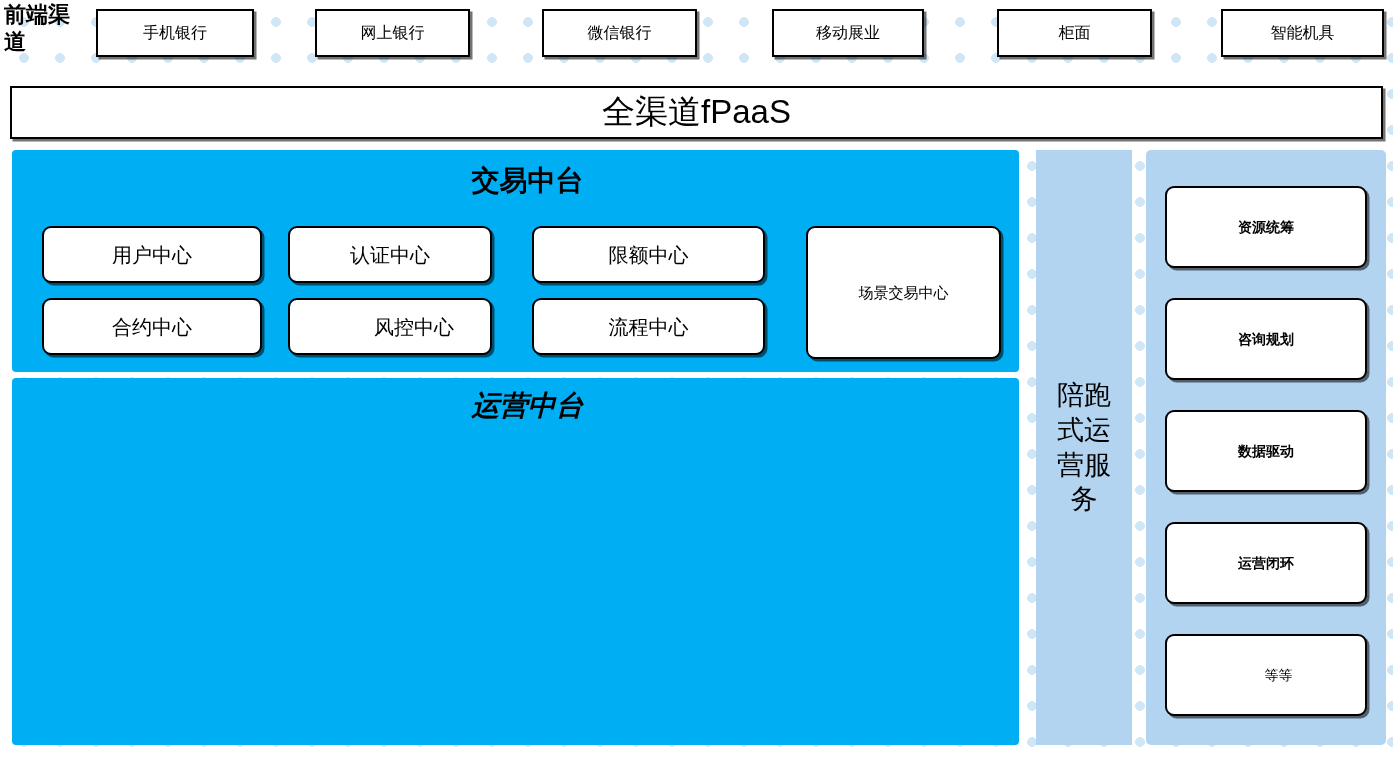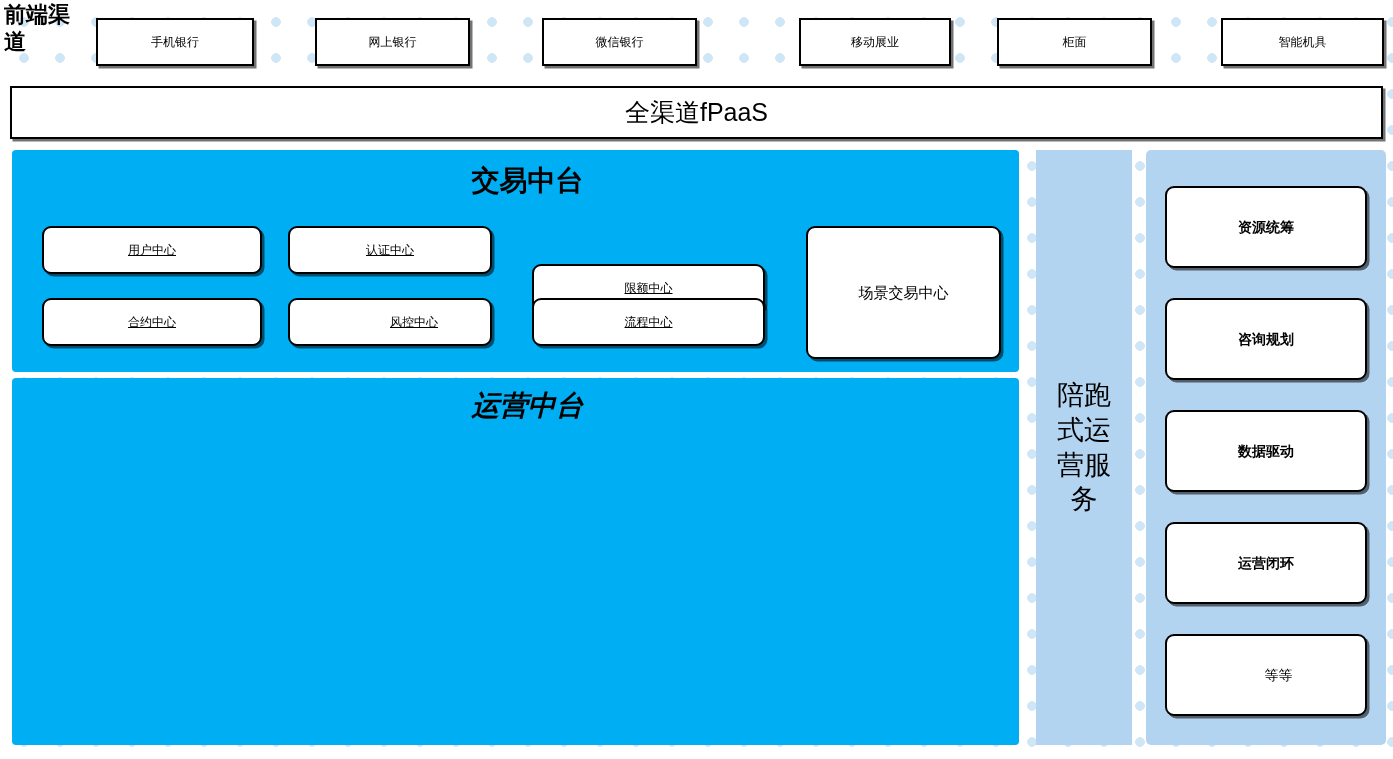--- a/index.html
+++ b/index.html
@@ -73,37 +73,37 @@
     font-family: "Liberation Serif", "DejaVu Serif", serif;
     font-weight: 700;
     font-size: 22px;
     line-height: 1.22;
     letter-spacing: 0px;
     color: #000;
     text-align: left;
   }
   .channel-box {
     position: absolute;
-    top: 18px;
+    top: 9px;
     height: 48px;
-    font-size: 12px;
+    font-size: 16px;
   }
 
   
   #fpaas-bar {
     position: absolute;
     left: 10px; top: 86px;
     width: 1373px; height: 53px;
     background: #ffffff;
     border: 2.2px solid #000000;
     box-shadow: 2.5px 2.5px 0 rgba(0,0,0,0.55);
     display: flex;
     align-items: center;
     justify-content: center;
-    font-size: 25px;
+    font-size: 33px;
     color: #000;
   }
 
   
   #trade-panel {
     position: absolute;
     left: 12px; top: 150px;
     width: 1007px; height: 222px;
     background: #00AEF3;
     border-radius: 4px;
@@ -123,23 +123,22 @@
     font-weight: 700;
     font-size: 28px;
     color: #000;
     margin-left: 24px;
   }
   #trade-title { top: 12px; }
   #ops-title   { top: 9px; font-style: italic; }
 
   .trade-box {
     position: absolute;
-    height: 48px;
-    font-size: 12px;
-    text-decoration: underline;
+    height: 57px;
+    font-size: 20px;
   }
   #scene-box {
     position: absolute;
     left: 794px; top: 76px;
     width: 195px; height: 133px;
     font-size: 15px;
   }
 
   
   #companion-band {
@@ -183,33 +182,33 @@
 
 <div id="dot-layer"></div>
 
 <div id="page">
 
   <div id="channel-row">
     <div id="channel-label">前端渠道</div>
   <div class="sq-box channel-box" style="left: 96px; width: 158px;">手机银行</div>
       <div class="sq-box channel-box" style="left: 315px; width: 155px;">网上银行</div>
       <div class="sq-box channel-box" style="left: 542px; width: 155px;">微信银行</div>
-      <div class="sq-box channel-box" style="left: 772px; width: 152px; margin-left: 27px;">移动展业</div>
+      <div class="sq-box channel-box" style="left: 772px; width: 152px;">移动展业</div>
       <div class="sq-box channel-box" style="left: 997px; width: 155px;">柜面</div>
       <div class="sq-box channel-box" style="left: 1221px; width: 163px;">智能机具</div>
     </div>
 
   <div id="fpaas-bar">全渠道fPaaS</div>
 
   <div id="trade-panel">
     <div class="panel-title" id="trade-title">交易中台</div>
     <div id="scene-box" class="rd-box">场景交易中心</div>
   <div class="rd-box trade-box" style="left: 30px; top: 76px; width: 220px;">用户中心</div>
       <div class="rd-box trade-box" style="left: 276px; top: 76px; width: 204px;">认证中心</div>
-      <div class="rd-box trade-box" style="left: 520px; top: 76px; width: 233px; margin-top: 38px;">限额中心</div>
+      <div class="rd-box trade-box" style="left: 520px; top: 76px; width: 233px;">限额中心</div>
       <div class="rd-box trade-box" style="left: 30px; top: 148px; width: 220px;">合约中心</div>
       <div class="rd-box trade-box" style="left: 276px; top: 148px; width: 204px; padding-left: 48px;">风控中心</div>
       <div class="rd-box trade-box" style="left: 520px; top: 148px; width: 233px;">流程中心</div>
     </div>
 
   <div id="ops-panel">
     <div class="panel-title" id="ops-title">运营中台</div>
 
   </div>
 

